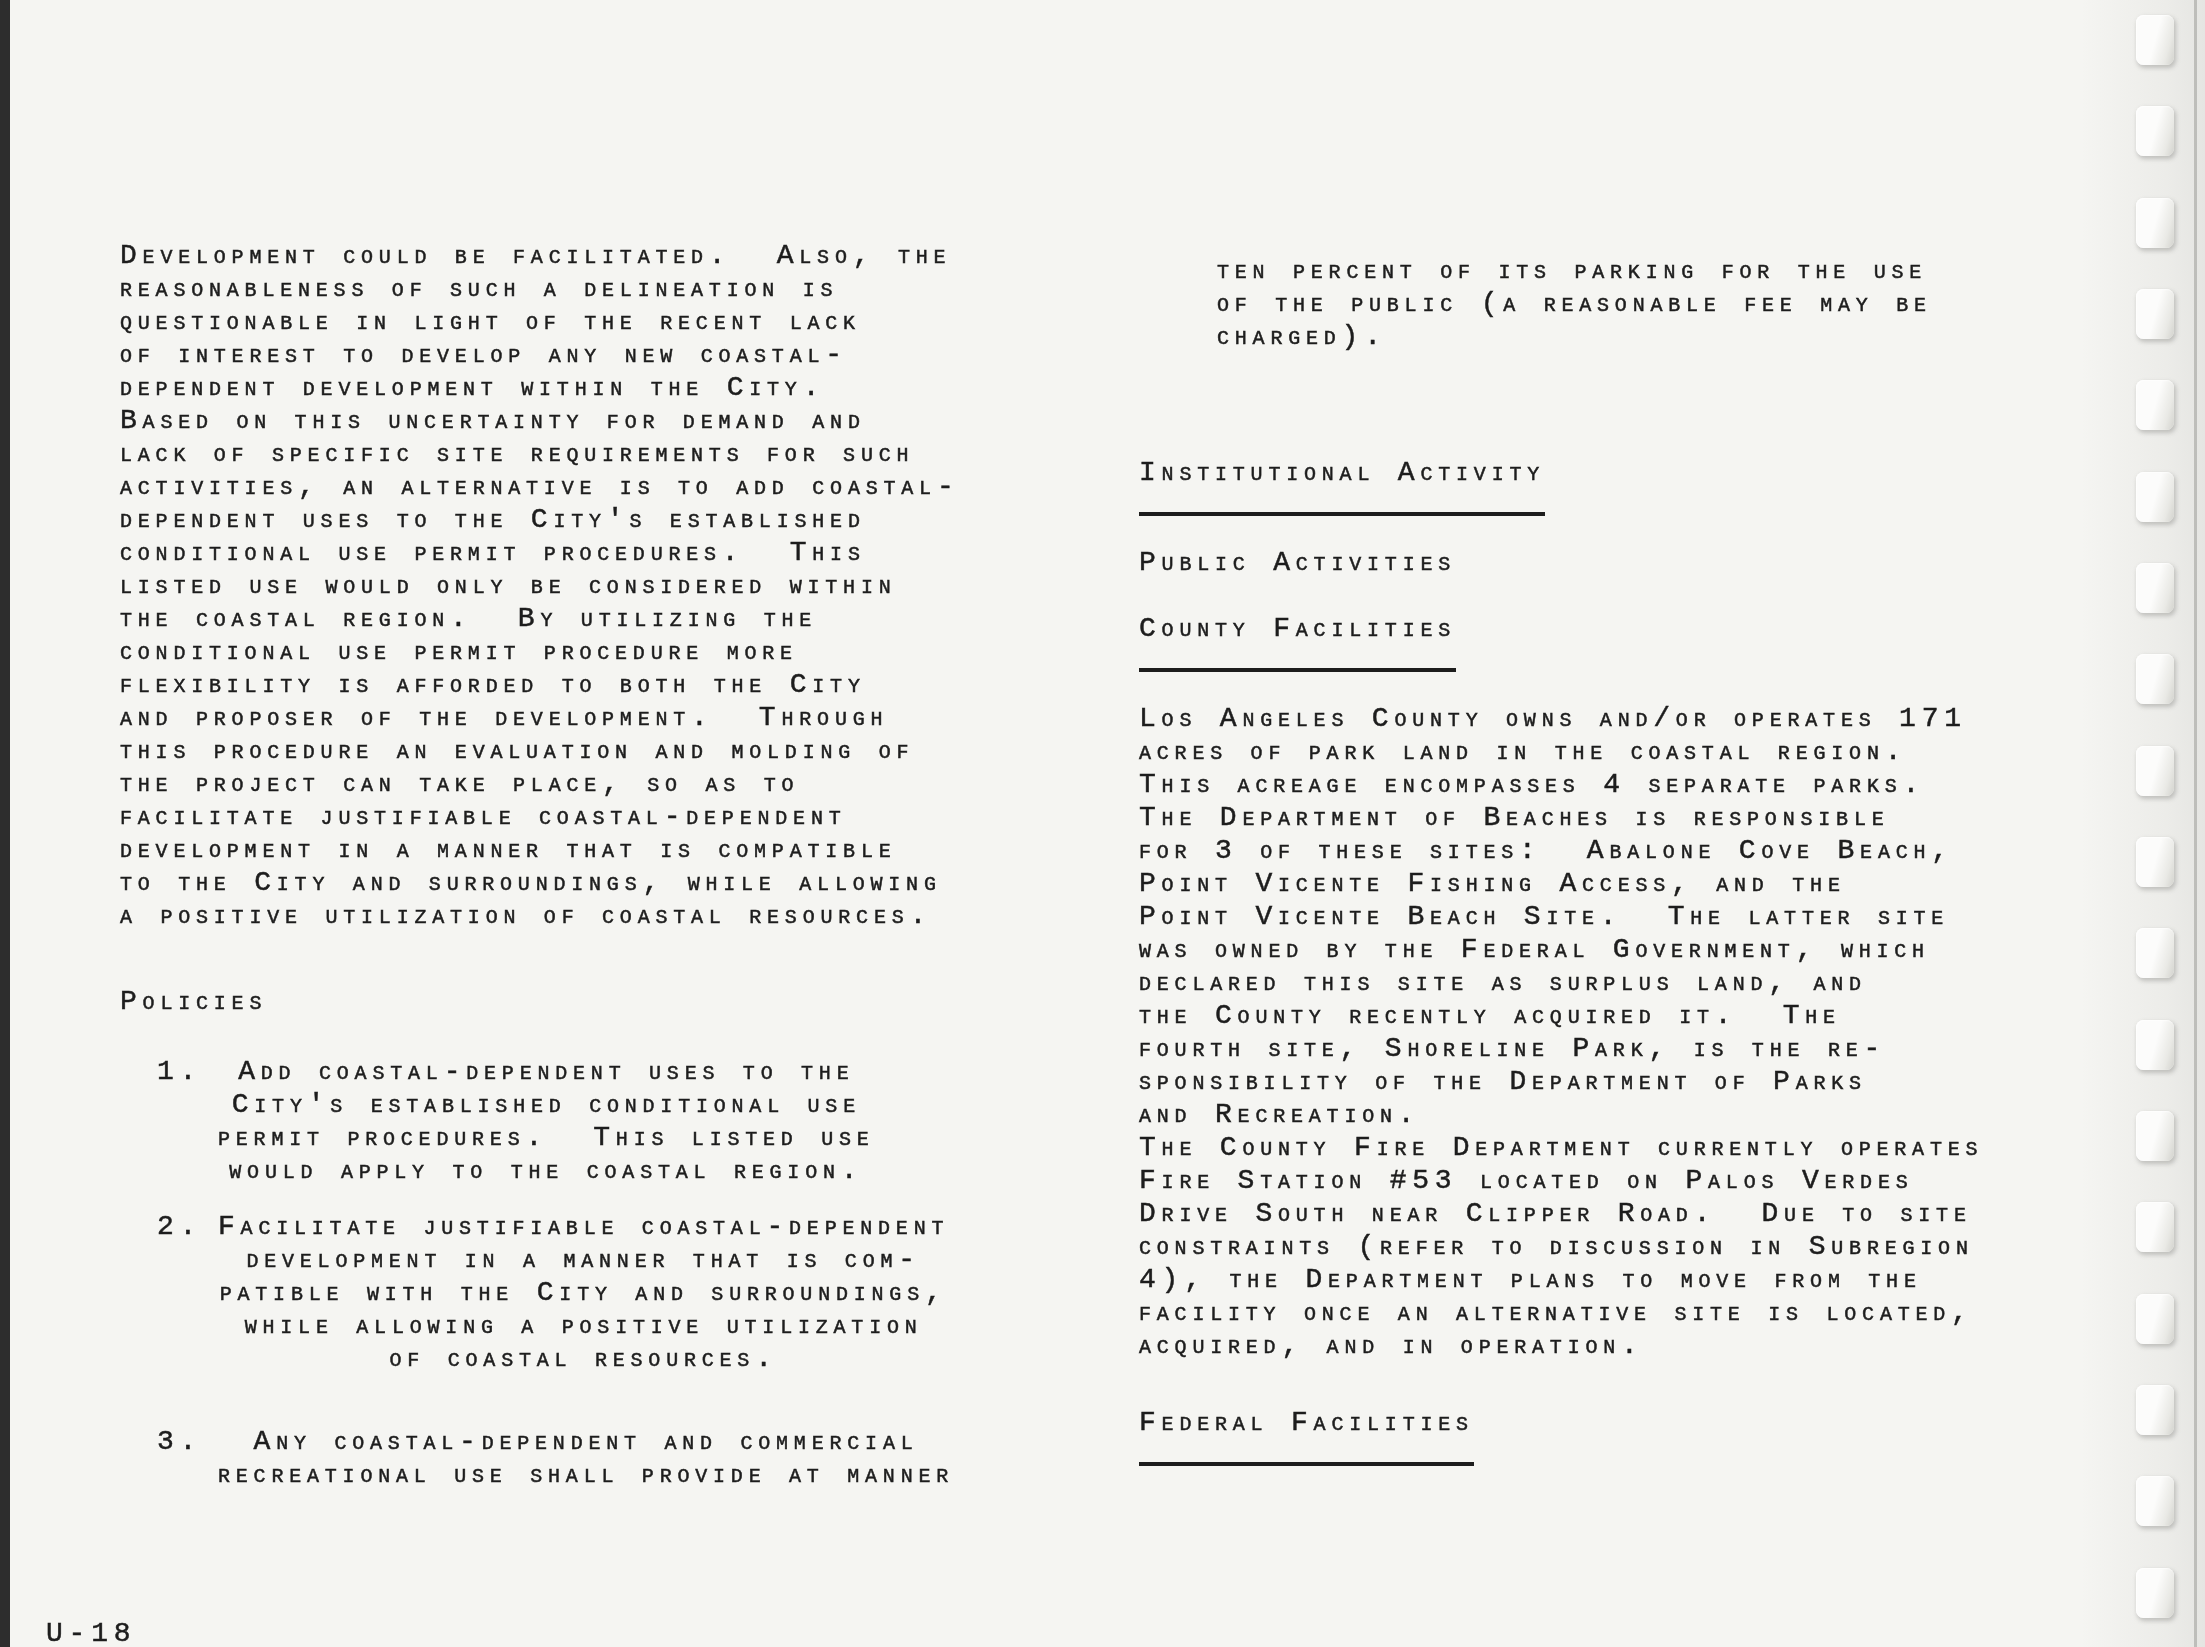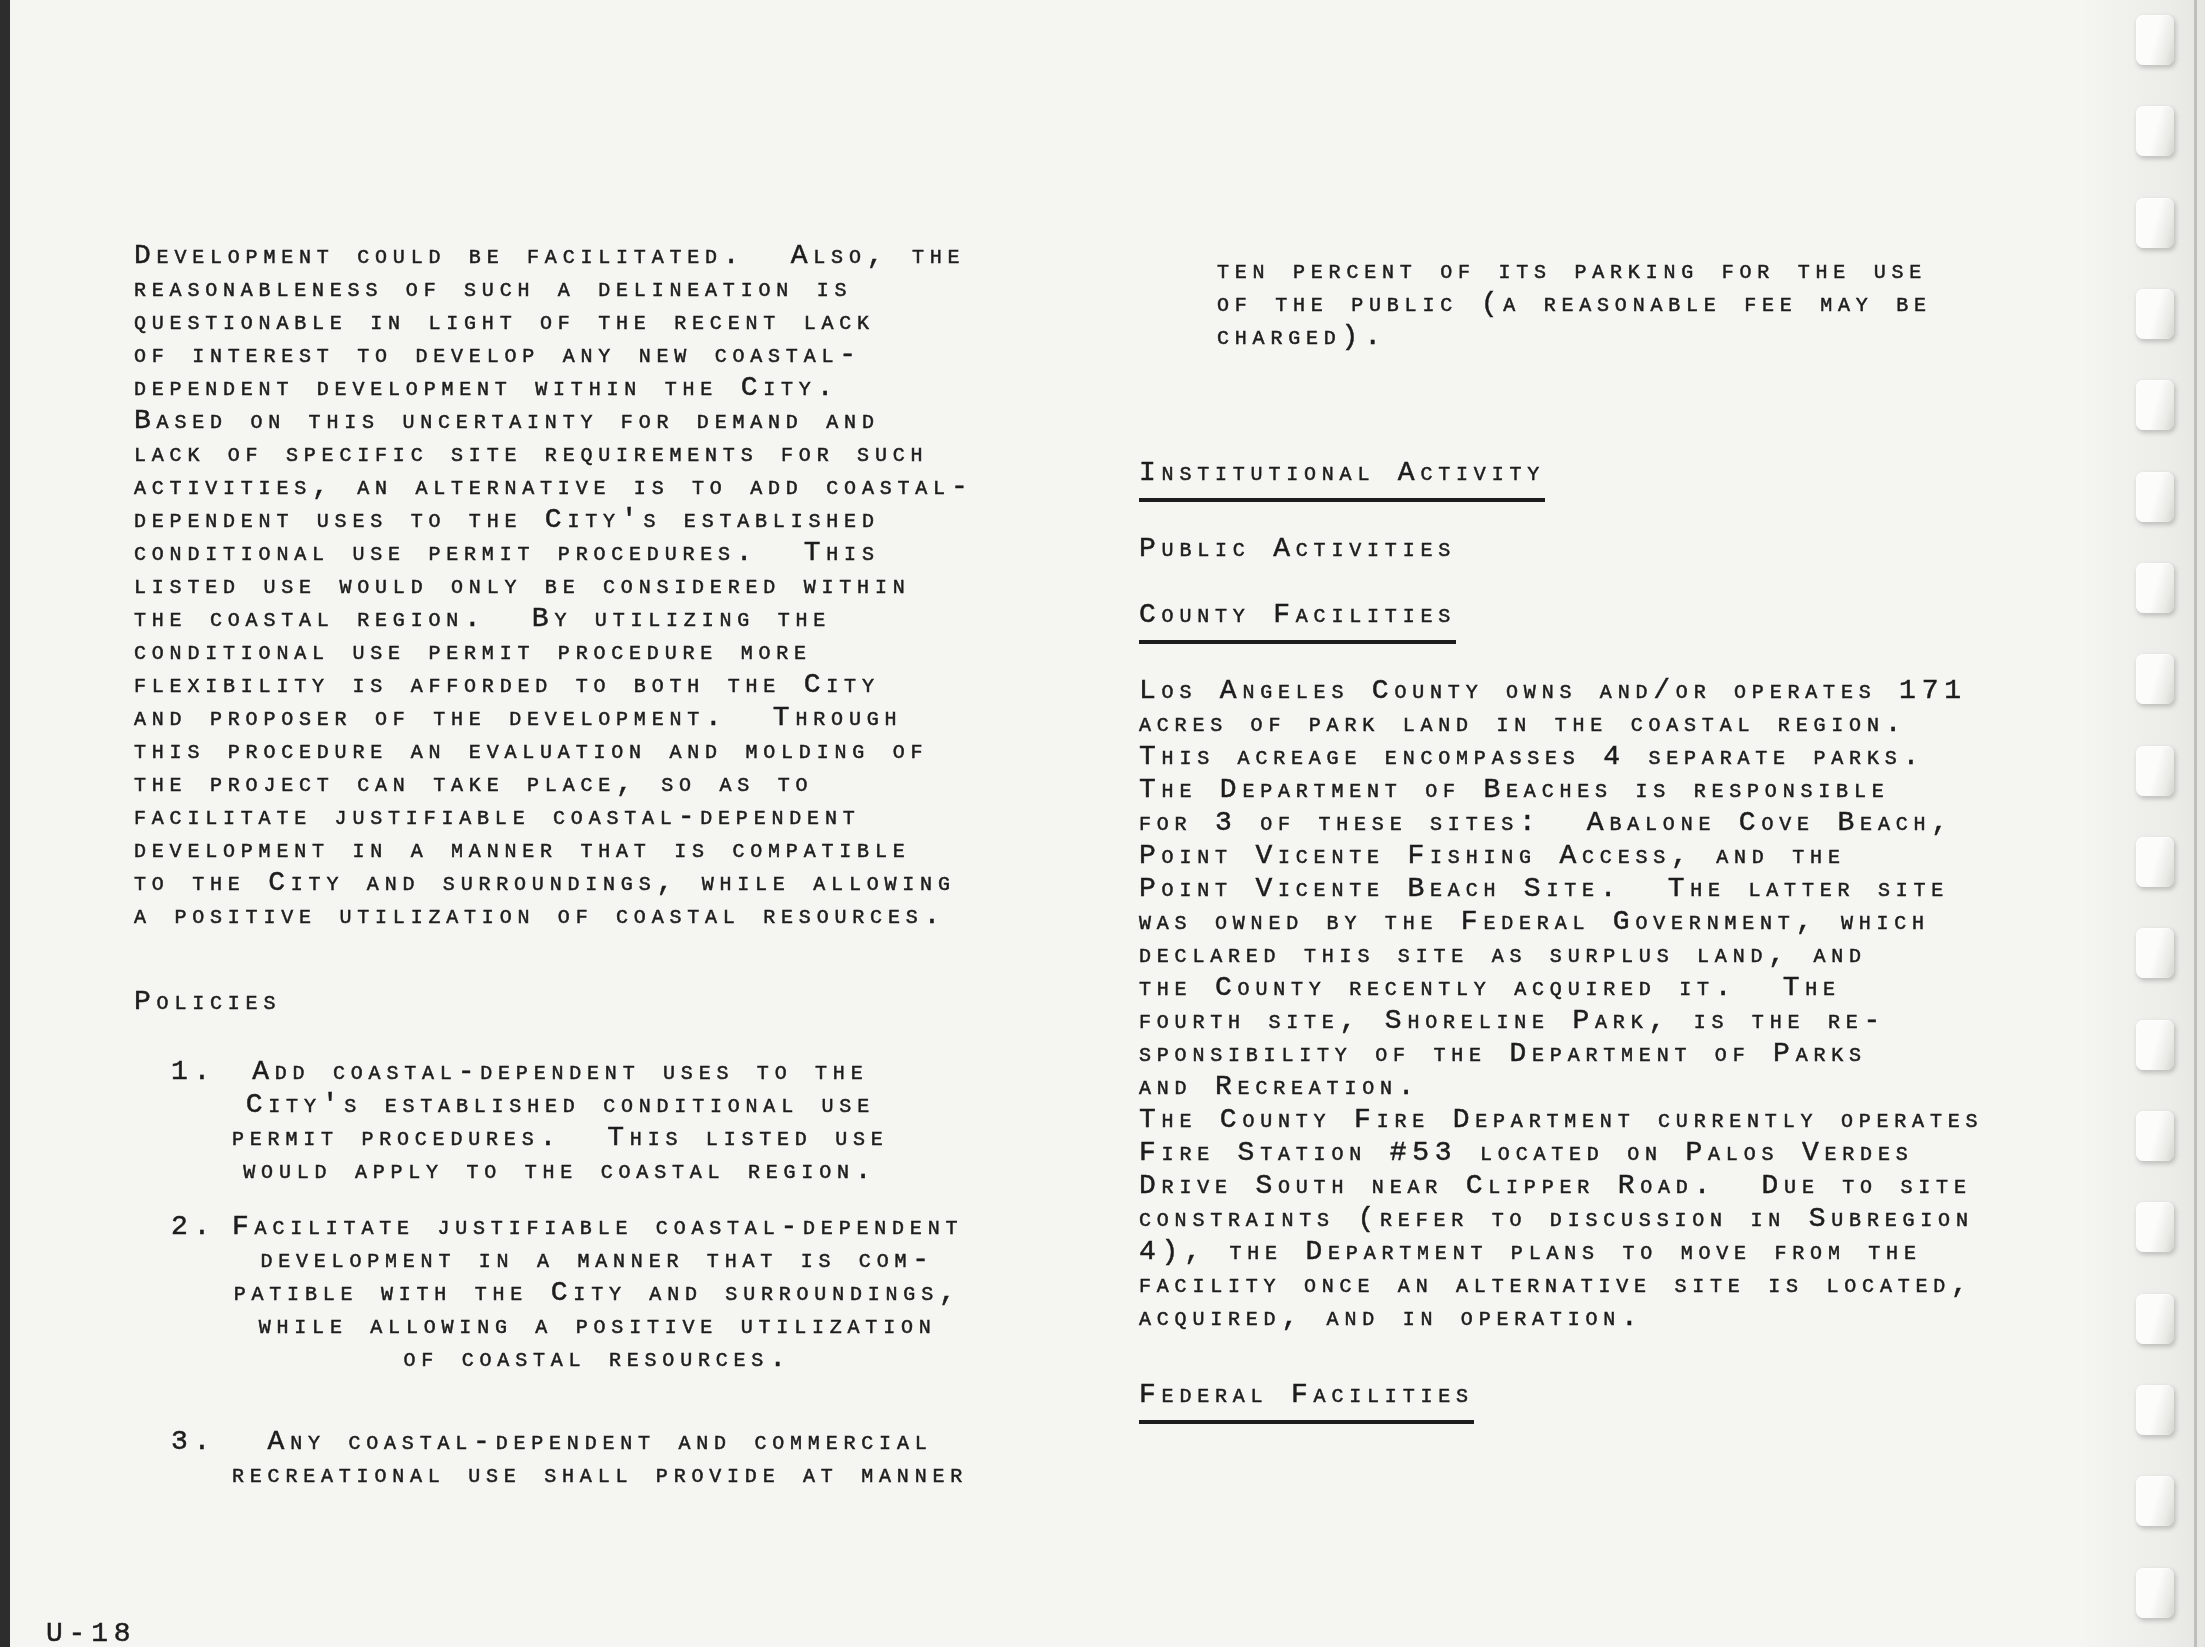--- a/index.html
+++ b/index.html
@@ -28,26 +28,26 @@
     box-shadow:1.7px 2.5px 4.2px rgba(110,110,105,0.35), inset 0.8px 0.8px 1.7px rgba(255,255,255,0.9);
   }
   .doc-text{
     color:var(--ink,#1d1d1d);
     font-size:28px;line-height:33px;letter-spacing:5.8px;
     font-variant:small-caps;
     white-space:pre;
     -webkit-text-stroke:0.5px var(--ink,#1d1d1d);
   }
   .col{position:absolute;}
-  .col-left{left:134px;top:239px;width:988px;}
+  .col-left{left:120px;top:239px;width:988px;}
   .col-right{left:1139px;top:254px;width:1030px;}
   .heading{font-size:28px;font-weight:normal;margin:0;}
   .underlined{
     width:max-content;
-    padding-bottom:9px;
+    padding-bottom:23px;
     border-bottom:4.2px solid var(--ink,#1d1d1d);
   }
   .policies-heading{margin-top:53px;}
   .policy-intro{margin-top:40px;}
   .policy-item{display:flex;padding-left:37px;}
   .policy-item .num{width:61px;flex:none;}
   .policy-item .body{flex:none;text-align:center;}
   .item-1{margin-top:37px;}
   .item-2{margin-top:23px;}
   .item-3{margin-top:50px;}

